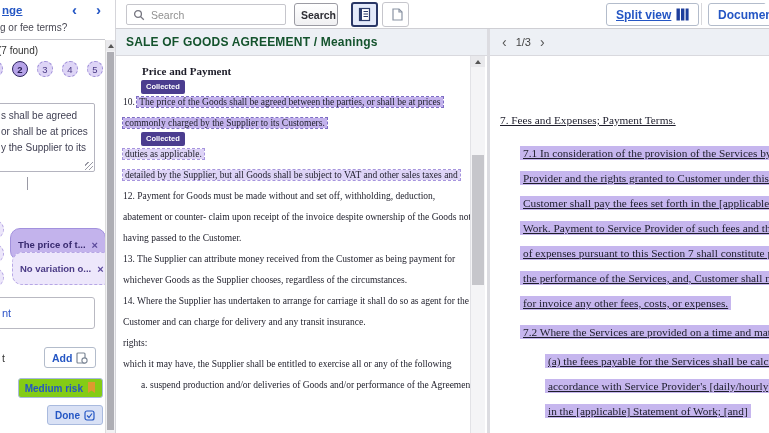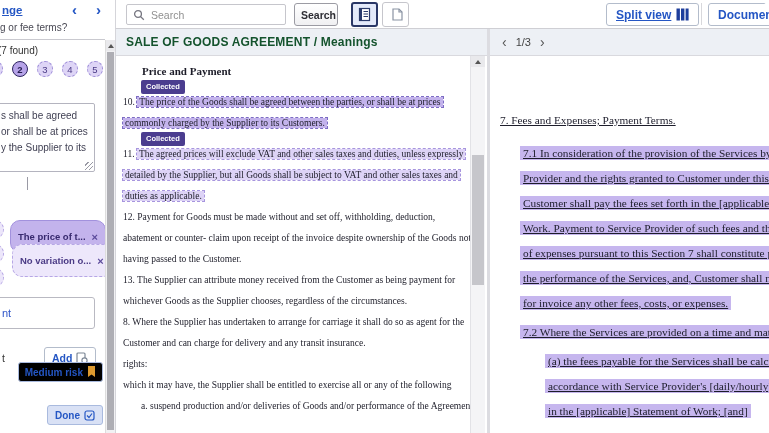--- a/index.html
+++ b/index.html
@@ -18,34 +18,34 @@
           justify-content:center;cursor:pointer;box-sizing:border-box;}
   .circle.active{background:#b6a3e8;border:1.5px solid #2e2560;font-weight:bold;color:#241c4e;}
   #pager{position:absolute;left:0;top:61px;width:105px;height:18px;}
   .ta-box{position:absolute;left:-57px;top:103px;width:152px;height:69px;border:1px solid #b4b4bf;
           border-radius:2px;background:#fff;box-sizing:border-box;overflow:hidden;}
   .ta-text{padding:4px 4px 0 57px;font-size:10px;line-height:16px;color:#3f3f52;white-space:pre;}
   .ta-handle{position:absolute;right:1px;bottom:1px;width:8px;height:8px;
      background:repeating-linear-gradient(135deg,transparent 0 2px,#9a9aa5 2px 3px);}
   .frag-line{position:absolute;left:27px;top:177px;width:1px;height:13px;background:#9a9aa5;}
   .chip{position:absolute;height:33px;border-radius:10px;display:flex;align-items:center;
-        padding:0 7px;font-size:9.5px;font-weight:600;cursor:pointer;box-sizing:border-box;white-space:nowrap;}
+        padding:0 7px;font-size:9.5px;font-weight:600;cursor:pointer;box-sizing:border-box;white-space:nowrap;margin-top:8px;}
   .chip.solid{left:10px;background:var(--hl-dark,#c8b7f0);border:1px solid #a291dd;color:#37296e;}
   .chip.dashed{left:12px;background:#ede7fb;border:1px dashed #b6a6e5;color:#4a3a85;}
   .chip-x{margin-left:6px;font-size:11px;color:#5b4a9b;cursor:pointer;}
   .chip-arc{position:absolute;left:-26px;width:30px;height:19px;border-radius:10px;
             background:#ece6fa;border:1px dashed #b6a6e5;box-sizing:border-box;}
   .sb-input{position:absolute;left:-57px;top:297px;width:152px;height:32px;border:1px solid #b9b9c2;
             border-radius:3px;box-sizing:border-box;padding:0 4px 0 58px;font-size:11px;
             color:#2f55c8;font-family:"Liberation Sans",sans-serif;outline:none;}
   .add-label{position:absolute;left:2px;top:352px;font-size:10.5px;color:#333;}
   .sb-btn{position:absolute;display:flex;align-items:center;gap:4px;font-family:"Liberation Sans",sans-serif;
           font-size:10.5px;font-weight:bold;color:var(--accent,#2456c4);cursor:pointer;border-radius:3px;}
   #add-btn{left:44px;top:347px;height:21px;padding:0 7px;background:#fff;border:1px solid #b3bccb;}
-  #risk-btn{right:2px;top:362px;height:20px;padding:0 6px;background:#000000;border:1px solid #a9bade;font-size:10px;}
+  #risk-btn{right:2px;top:378px;height:20px;padding:0 6px;background:#84cc16;border:1px solid #a9bade;font-size:10px;}
   #done-btn{right:2px;top:405px;height:20px;padding:0 7px;background:#d9e1f5;border:1px solid #a9bade;font-size:10px;}
   
   #sb-scroll{position:absolute;left:105px;top:40px;bottom:0;width:10px;background:#f1f1f3;border-left:1px solid #ddd;box-sizing:border-box;}
   .scroll-up{height:11px;background:#e9e9ec;display:flex;align-items:center;justify-content:center;cursor:pointer;}
   .tri-up{width:0;height:0;border-left:3px solid transparent;border-right:3px solid transparent;border-bottom:4px solid #555;}
   #sb-thumb{position:absolute;left:1px;right:1px;top:12px;bottom:3px;background:#aeaeb4;cursor:pointer;}
   
   #topbar{position:absolute;left:115px;top:0;right:0;height:29px;background:#fff;
           border-bottom:1px solid #cfcfd4;border-left:1px solid #d5d5da;box-sizing:border-box;}
   #search-box{position:absolute;left:10px;top:4px;width:160px;height:21px;border:1px solid #c6c6cc;
@@ -219,29 +219,28 @@
     <div class="titlebar">
       <span class="title-plain">SALE OF GOODS AGREEMENT / </span>
       <span class="title-bold">Meanings</span>
     </div>
     <div id="mid-doc">
         <div class="doc-heading">Price and Payment</div>
         <div class="badge-row"><span class="collected-badge">Collected</span></div>
         <div class="dline"><span>10. </span><span class="hl-dark">The price of the Goods shall be agreed between the parties, or shall be at prices</span></div>
         <div class="dline"><span class="hl-dark">commonly charged by the Supplier to its Customers.</span></div>
         <div class="badge-row"><span class="collected-badge">Collected</span></div>
-        <div class="dline"><span>11. </span><span class="hl-light">The agreed prices will exclude VAT and other sales taxes and duties, unless expressly</span></div>
+        <div class="dline"><span class="hl-light">duties as applicable.</span></div>
         <div class="dline"><span class="hl-light">detailed by the Supplier, but all Goods shall be subject to VAT and other sales taxes and</span></div>
-        <div class="dline"><span class="hl-light">duties as applicable.</span></div>
         <div class="dline"><span>12. Payment for Goods must be made without and set off, withholding, deduction,</span></div>
         <div class="dline"><span>abatement or counter- claim upon receipt of the invoice despite ownership of the Goods not</span></div>
         <div class="dline"><span>having passed to the Customer.</span></div>
         <div class="dline"><span>13. The Supplier can attribute money received from the Customer as being payment for</span></div>
         <div class="dline"><span>whichever Goods as the Supplier chooses, regardless of the circumstances.</span></div>
-        <div class="dline"><span>8. Where the Supplier has undertaken to arrange for carriage it shall do so as agent for the</span></div>
+        <div class="dline"><span>14. Where the Supplier has undertaken to arrange for carriage it shall do so as agent for the</span></div>
         <div class="dline"><span>Customer and can charge for delivery and any transit insurance.</span></div>
         <div class="dline"><span>rights:</span></div>
         <div class="dline"><span>which it may have, the Supplier shall be entitled to exercise all or any of the following</span></div>
         <div class="dline ind"><span>a. suspend production and/or deliveries of Goods and/or performance of the Agreement</span></div>
       </div>
     <div id="mid-scroll">
       <div class="scroll-up">
           <div class="tri-up"></div>
         </div>
       <div id="mid-thumb"></div>

